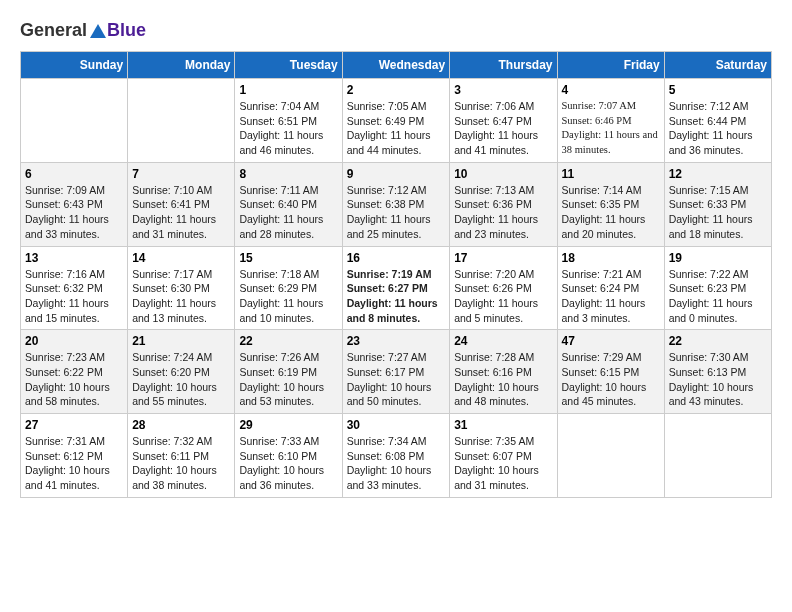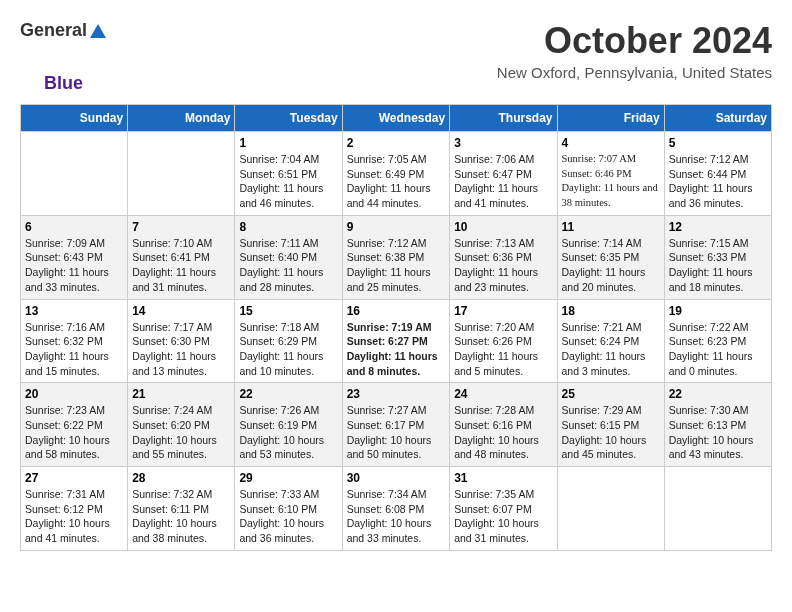--- a/index.html
+++ b/index.html
@@ -11,23 +11,22 @@
       padding: 20px;
     }
     .header-area {
       display: flex;
       justify-content: space-between;
       align-items: flex-start;
       margin-bottom: 10px;
     }
     .logo {
       display: flex;
-      flex-direction: column;
+      flex-direction: row;
       align-items: center;
-      gap: 32px;
     }
     .logo-row {
       display: flex;
       align-items: center;
     }
     .title-area {
       text-align: right;
     }
     .month-title {
       font-size: 36px;
@@ -85,24 +84,20 @@
     <div class="logo-row">
       <span style="font-size:18px;font-weight:bold;color:#333;">General</span>
       <svg width="18" height="18" viewBox="0 0 18 18" style="margin-left:2px;">
         <polygon points="9,2 17,16 1,16" fill="#1a6bbf"></polygon>
       </svg>
     </div>
     <div>
       <span style="font-size:18px;font-weight:bold;color:#4c1d95;">Blue</span>
     </div>
   </div>
-  <div class="title-area">
-    <div class="month-title">October 2024</div>
-    <div class="location">New Oxford, Pennsylvania, United States</div>
-  </div>
 </div>
 
 <table class="calendar">
   <thead>
     <tr>
     <th>Sunday</th>
         <th>Monday</th>
         <th>Tuesday</th>
         <th>Wednesday</th>
         <th>Thursday</th>
@@ -258,21 +253,21 @@
 Sunset: 6:17 PM
 Daylight: 10 hours and 50 minutes.</div>
         </td>
         <td>
           <span class="day-number">24</span>
           <div class="day-info" style="white-space: pre-line;">Sunrise: 7:28 AM
 Sunset: 6:16 PM
 Daylight: 10 hours and 48 minutes.</div>
         </td>
         <td>
-          <span class="day-number">25</span>
+          <span class="day-number">47</span>
           <div class="day-info" style="white-space: pre-line;">Sunrise: 7:29 AM
 Sunset: 6:15 PM
 Daylight: 10 hours and 45 minutes.</div>
         </td>
         <td>
           <span class="day-number">22</span>
           <div class="day-info" style="white-space: pre-line;">Sunrise: 7:30 AM
 Sunset: 6:13 PM
 Daylight: 10 hours and 43 minutes.</div>
         </td>

